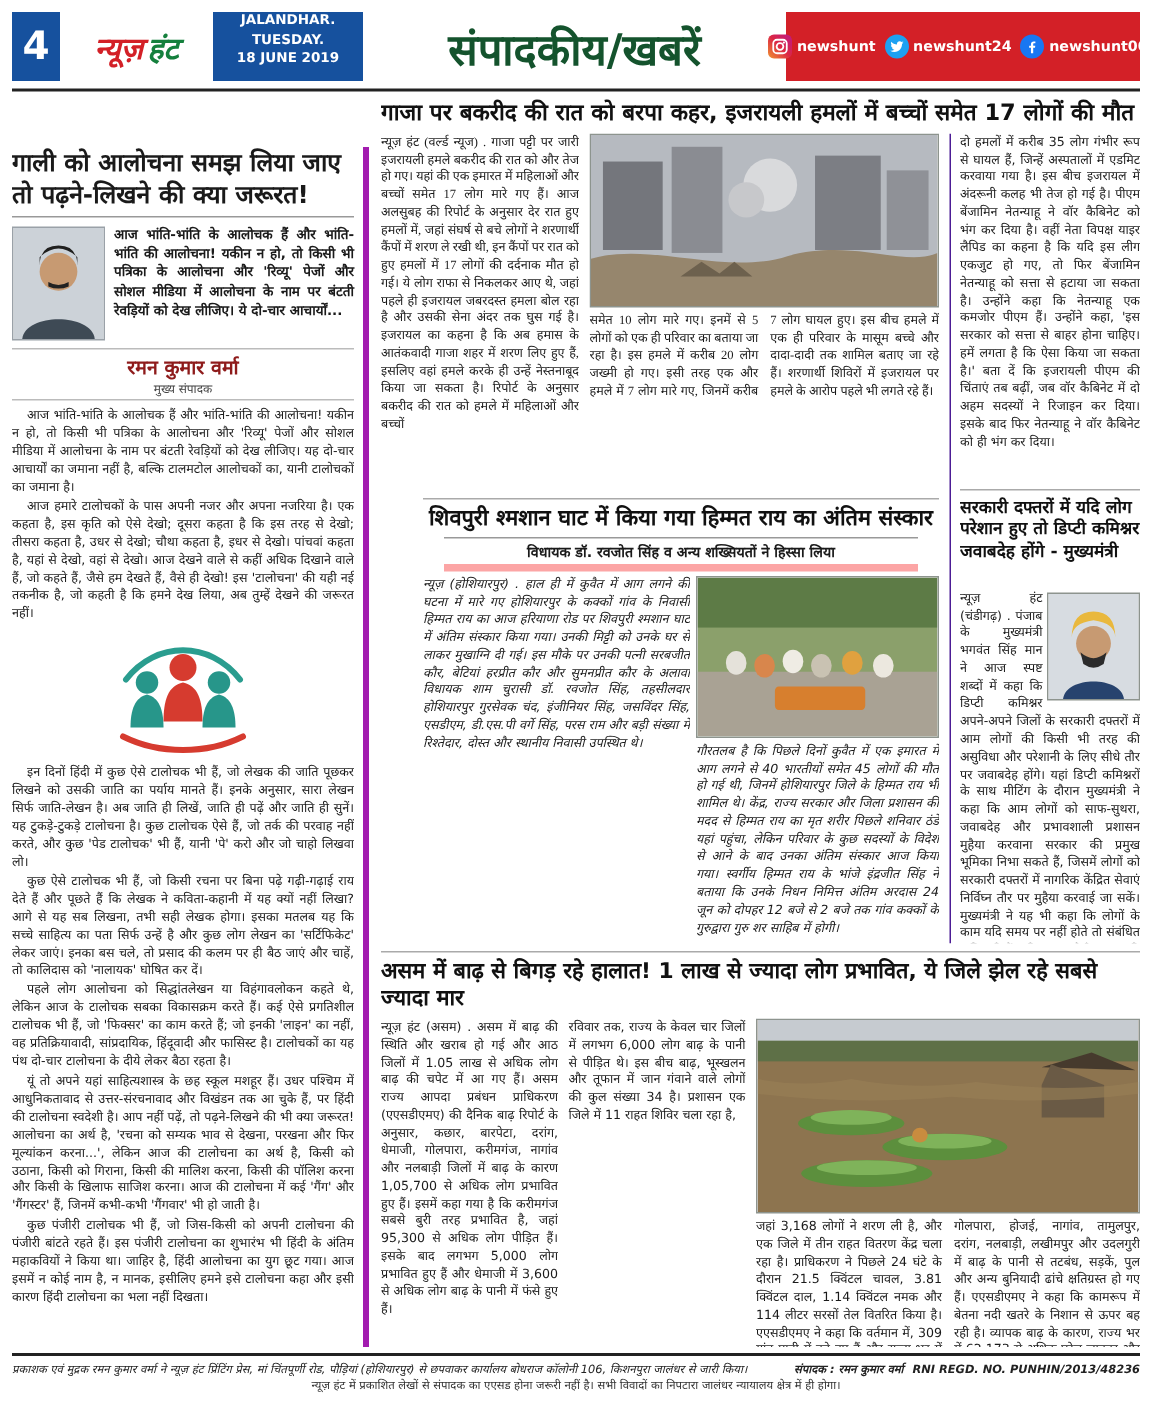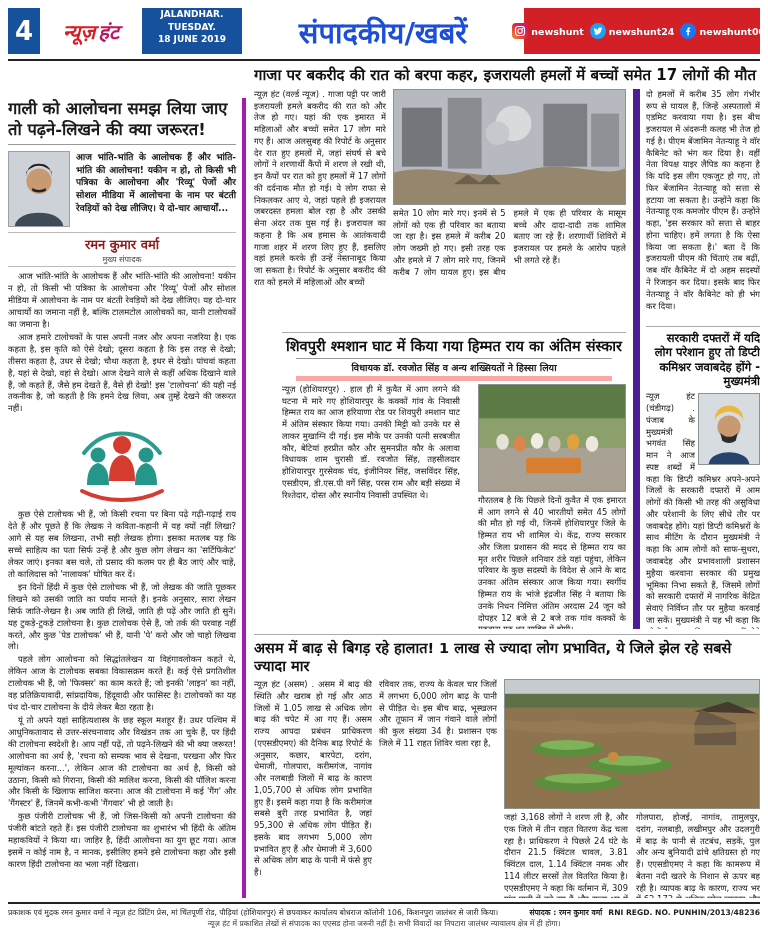--- a/index.html
+++ b/index.html
@@ -6,26 +6,26 @@
   html,body { background:#ffffff; }
   body { font-family:"DejaVu Sans", sans-serif; color:#1a1a1a; }
   .page { width:768px; height:940px; padding:8px 8px 4px; background:#fff; overflow:hidden; }
 
   
   .header { display:flex; align-items:stretch; gap:5px; height:46px; }
   .pagenum { width:32px; background:#16519e; color:#fff; font-size:26px; font-weight:bold;
              display:flex; align-items:center; justify-content:center; }
   .logo { width:92px; display:flex; align-items:center; justify-content:center; gap:3px;
           font-weight:800; font-size:20px; font-style:italic; }
-  .logo .l1 { color:#d32027; } .logo .l2 { color:#be185d; }
+  .logo .l1 { color:#d32027; } .logo .l2 { color:#15803d; }
   .datebox { width:100px; background:#16519e; color:#fff; display:flex; flex-direction:column;
              align-items:center; text-align:center; font-size:9px;
              font-weight:bold; line-height:1.4; }
   .section-title { flex:1; display:flex; align-items:center; justify-content:center;
-                   font-size:29px; font-weight:800; color:#1d4ed8; }
+                   font-size:29px; font-weight:800; color:#14532d; }
   .social { width:236px; background:#d32027; display:flex; align-items:center;
             justify-content:center; gap:6px; padding:0 4px; }
   .handle { display:flex; align-items:center; gap:3px; color:#fff; font-size:9.5px; font-weight:bold; }
   .sicon { width:16px; height:16px; border-radius:50%; display:inline-flex; align-items:center;
            justify-content:center; flex:none; }
   .sicon svg { width:12px; height:12px; display:block; }
   .ig { background:linear-gradient(45deg,#f09433,#dc2743,#bc1888); border-radius:4px; }
   .tw { background:#1da1f2; } .fb { background:#1877f2; }
 
   .divider { height:2px; background:#222; margin:5px 0; }
@@ -48,61 +48,61 @@
   .ed-body p { text-indent:10px; margin-bottom:1px; }
   .emblem { display:flex; justify-content:center; margin:4px 0; }
 
   
   .right { flex:1; display:flex; flex-direction:column; overflow:hidden; }
   .story-headline { font-weight:800; line-height:1.25; color:#111; }
   .gaza-headline { font-size:15px; padding-bottom:4px; }
   .row2 { display:flex; gap:7px; height:540px; overflow:hidden; }
   .colgroup-left { width:372px; display:flex; flex-direction:column; overflow:hidden; }
   .colgroup-right { flex:1; display:flex; flex-direction:column; overflow:hidden;
-                    border-left:7px solid #4c1d95; padding-left:6px; }
+                    border-left:1px solid #4c1d95; padding-left:6px; }
 
   .newsbody { font-size:8.4px; line-height:1.4; text-align:justify; overflow:hidden; }
 
-  .gaza-content { display:flex; gap:7px; height:238px; overflow:hidden; }
+  .gaza-content { display:flex; gap:7px; height:238px; overflow:hidden;font-family:Liberation Serif, serif; }
   .gaza-col1 { width:132px; }
   .gaza-rightpart { flex:1; display:flex; flex-direction:column; gap:3px; overflow:hidden; }
   .photo { border:1px solid #8d948e; overflow:hidden; }
   .photo svg { width:100%; height:100%; display:block; }
   .gaza-photo { height:116px; }
   .gaza-under { flex:1; column-count:2; column-gap:8px; }
   .gaza-cont { height:232px; }
 
   .shiv { flex:1; border-top:1px solid #aaa; margin-top:5px; padding-top:4px;
           display:flex; flex-direction:column; overflow:hidden;margin-left:28px; }
   .shiv-headline { font-size:14.5px; text-align:center; }
   .shiv-subhead { font-size:9.5px; font-weight:bold; text-align:center; border-top:1px solid #999;
                   border-bottom:5px solid #fca5a5; margin:3px 14px; padding:2px 0; }
-  .shiv-content { flex:1; display:flex; gap:18px; overflow:hidden; }
+  .shiv-content { flex:1; display:flex; gap:4px; overflow:hidden;font-style:italic; }
   .shiv-col1 { width:178px; }
   .shiv-col2 { flex:1; display:flex; flex-direction:column; gap:3px; overflow:hidden; }
   .shiv-photo { height:108px; }
   .shiv-text2 { flex:1; }
 
   .cm { flex:1; border-top:1px solid #aaa; margin-top:5px; padding-top:4px; overflow:hidden; }
-  .cm-headline { font-size:11.5px; text-align:right; margin-bottom:3px; }
+  .cm-headline { font-size:11.5px; text-align:left; margin-bottom:19px; }
   .cm-photo { float:right; width:62px; height:72px; margin:2px 0 2px 3px; border:1px solid #8d948e; }
   .cm-photo svg { width:100%; height:100%; display:block; }
 
   .assam { border-top:1px solid #aaa; margin-top:5px; padding-top:4px; flex:1;
            display:flex; flex-direction:column; overflow:hidden; }
   .assam-headline { font-size:14.5px; margin-bottom:4px; }
   .assam-content { flex:1; display:flex; gap:7px; overflow:hidden; }
   .assam-col { width:118px; }
   .assam-rightpart { flex:1; display:flex; flex-direction:column; gap:3px; overflow:hidden; }
   .assam-photo { height:130px; }
   .assam-under { flex:1; column-count:2; column-gap:8px; }
 
   
   .footer { border-top:2px solid #222; margin-top:4px; padding-top:3px; font-size:7.6px; color:#222; }
-  .footer-line1 { display:flex; gap:6px; align-items:center; }
+  .footer-line1 { display:flex; gap:6px; align-items:center;font-style:italic; }
   .footer-pub { flex:1; }
   .footer-editor { font-weight:bold; white-space:nowrap; }
   .footer-rni { font-weight:bold; white-space:nowrap; }
   .footer-line2 { text-align:center; margin-top:1px; color:#333; }
 </style>
 </head>
 <body>
 
 <div class="page">
 
@@ -177,22 +177,22 @@
             <path d="M16 34 C36 8 72 8 92 34" fill="none" stroke="#2a9d8f" stroke-width="4" stroke-linecap="round"></path>
             <circle cx="54" cy="26" r="9" fill="#d63b2f"></circle>
             <path d="M54 36 c-10 2 -13 12 -13 26 h26 c0 -14 -3 -24 -13 -26 z" fill="#d63b2f"></path>
             <circle cx="30" cy="36" r="7.5" fill="#27968a"></circle>
             <path d="M30 44 c-8 2 -11 10 -11 22 h22 c0 -12 -3 -20 -11 -22 z" fill="#27968a"></path>
             <circle cx="78" cy="36" r="7.5" fill="#27968a"></circle>
             <path d="M78 44 c-8 2 -11 10 -11 22 h22 c0 -12 -3 -20 -11 -22 z" fill="#27968a"></path>
             <path d="M14 72 C38 84 70 84 94 72" fill="none" stroke="#d63b2f" stroke-width="4" stroke-linecap="round"></path>
           </svg>
         </div>
+        <p>इन दिनों हिंदी में कुछ ऐसे टालोचक भी हैं, जो लेखक की जाति पूछकर लिखने को उसकी जाति का पर्याय मानते हैं। इनके अनुसार, सारा लेखन सिर्फ जाति-लेखन है। अब जाति ही लिखें, जाति ही पढ़ें और जाति ही सुनें। यह टुकड़े-टुकड़े टालोचना है। कुछ टालोचक ऐसे हैं, जो तर्क की परवाह नहीं करते, और कुछ 'पेड टालोचक' भी हैं, यानी 'पे' करो और जो चाहो लिखवा लो।</p>
         <p>कुछ ऐसे टालोचक भी हैं, जो किसी रचना पर बिना पढ़े गढ़ी-गढ़ाई राय देते हैं और पूछते हैं कि लेखक ने कविता-कहानी में यह क्यों नहीं लिखा? आगे से यह सब लिखना, तभी सही लेखक होगा। इसका मतलब यह कि सच्चे साहित्य का पता सिर्फ उन्हें है और कुछ लोग लेखन का 'सर्टिफिकेट' लेकर जाएं। इनका बस चले, तो प्रसाद की कलम पर ही बैठ जाएं और चाहें, तो कालिदास को 'नालायक' घोषित कर दें।</p>
-        <p>इन दिनों हिंदी में कुछ ऐसे टालोचक भी हैं, जो लेखक की जाति पूछकर लिखने को उसकी जाति का पर्याय मानते हैं। इनके अनुसार, सारा लेखन सिर्फ जाति-लेखन है। अब जाति ही लिखें, जाति ही पढ़ें और जाति ही सुनें। यह टुकड़े-टुकड़े टालोचना है। कुछ टालोचक ऐसे हैं, जो तर्क की परवाह नहीं करते, और कुछ 'पेड टालोचक' भी हैं, यानी 'पे' करो और जो चाहो लिखवा लो।</p>
         <p>पहले लोग आलोचना को सिद्धांतलेखन या विहंगावलोकन कहते थे, लेकिन आज के टालोचक सबका विकासक्रम करते हैं। कई ऐसे प्रगतिशील टालोचक भी हैं, जो 'फिक्सर' का काम करते हैं; जो इनकी 'लाइन' का नहीं, वह प्रतिक्रियावादी, सांप्रदायिक, हिंदूवादी और फासिस्ट है। टालोचकों का यह पंथ दो-चार टालोचना के दीये लेकर बैठा रहता है।</p>
         <p>यूं तो अपने यहां साहित्यशास्त्र के छह स्कूल मशहूर हैं। उधर पश्चिम में आधुनिकतावाद से उत्तर-संरचनावाद और विखंडन तक आ चुके हैं, पर हिंदी की टालोचना स्वदेशी है। आप नहीं पढ़ें, तो पढ़ने-लिखने की भी क्या जरूरत! आलोचना का अर्थ है, 'रचना को सम्यक भाव से देखना, परखना और फिर मूल्यांकन करना...', लेकिन आज की टालोचना का अर्थ है, किसी को उठाना, किसी को गिराना, किसी की मालिश करना, किसी की पॉलिश करना और किसी के खिलाफ साजिश करना। आज की टालोचना में कई 'गैंग' और 'गैंगस्टर' हैं, जिनमें कभी-कभी 'गैंगवार' भी हो जाती है।</p>
         <p>कुछ पंजीरी टालोचक भी हैं, जो जिस-किसी को अपनी टालोचना की पंजीरी बांटते रहते हैं। इस पंजीरी टालोचना का शुभारंभ भी हिंदी के अंतिम महाकवियों ने किया था। जाहिर है, हिंदी आलोचना का युग छूट गया। आज इसमें न कोई नाम है, न मानक, इसीलिए हमने इसे टालोचना कहा और इसी कारण हिंदी टालोचना का भला नहीं दिखता।</p>
       </div>
     </div>
 
     <div class="right">
 
       <div class="story-headline gaza-headline">गाजा पर बकरीद की रात को बरपा कहर, इजरायली हमलों में बच्चों समेत 17 लोगों की मौत</div>
 

